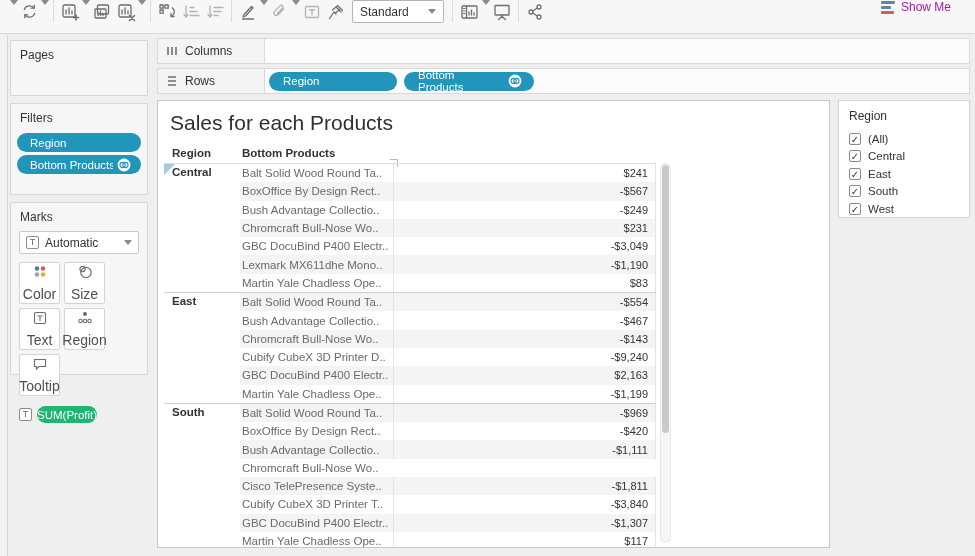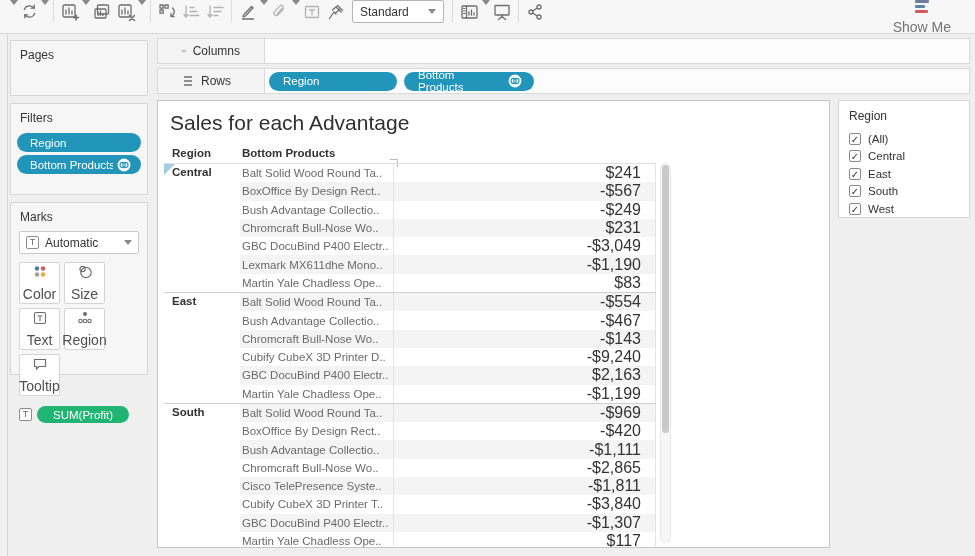--- a/index.html
+++ b/index.html
@@ -12,21 +12,21 @@
     display:flex; align-items:flex-start; padding:0 10px; }
   .tb-sep { width:1px; height:22px; background:#dcdcdc; margin:0 4px; }
   .tb-btn { display:flex; align-items:center; gap:2px; padding:2px; cursor:default; }
   .tb-btn svg { display:block; }
   .caret { width:0; height:0; border-left:4px solid transparent;
     border-right:4px solid transparent; border-top:5px solid #8a8a8a; }
   .fit-select { width:92px; height:23px; background:#fff; border:1px solid #b5b5b5;
     border-radius:2px; display:flex; align-items:center; justify-content:space-between;
     padding:0 7px; font-size:12px; color:#333; margin:0 4px; }
   .spacer { flex:1; }
-  .showme { display:flex; align-items:center; gap:6px; font-size:14px; color:#737373; padding-right:14px;flex-direction:column; }
+  .showme { display:flex; align-items:center; gap:6px; font-size:12px; color:#a21caf; padding-right:14px; }
   .showme-ic { display:flex; flex-direction:column; gap:2px; }
   .showme-ic i { display:block; height:3px; border-radius:1px; }
 
   
   .left-strip { position:absolute; left:0; top:35px; width:8px; height:521px;
     background:#f2f2f2; border-right:1px solid #d5d5d5; }
   .card { position:absolute; background:#f6f6f6; border:1px solid #d6d6d6; border-radius:1px; }
   .card-title { font-size:12px; color:#333; padding:7px 9px 5px; }
   .pill { height:19px; border-radius:10px; color:#fff; font-size:11.5px;
     display:flex; align-items:center; padding:0 10px 0 13px; margin:3px 6px 0; cursor:default; }
@@ -36,26 +36,26 @@
   .marks-dd { margin:2px 8px 8px; height:23px; background:#fff; border:1px solid #c9c9c9;
     border-radius:2px; display:flex; align-items:center; padding:0 6px; gap:6px; font-size:12px; }
   .tbox { width:13px; height:13px; border:1px solid #8b8b8b; border-radius:2px;
     font-size:9px; line-height:11px; text-align:center; color:#666; background:#fff; flex:0 0 auto;}
   .marks-grid { display:flex; flex-wrap:wrap; gap:4px; padding:0 8px; width:100%; }
   .mark-btn { width:41px; height:42px; background:#fff; border:1px solid #d4d4d4; border-radius:2px;
     display:flex; flex-direction:column; align-items:center; justify-content:center; gap:2px; cursor:default;}
   .mark-btn .mlabel { font-size:14px; color:#4f4f4f; }
   .enc-row { display:flex; align-items:center; gap:5px; margin:10px 8px 0; }
   .enc-pill { height:17px; border-radius:9px; color:#fff; font-size:11.5px;
-    display:flex; align-items:center; padding:0 16px; }
+    display:flex; align-items:center; padding:0 0; }
 
   
   .shelf { position:absolute; left:157px; width:813px; height:26px; display:flex; }
   .shelf-label { width:108px; background:#f4f4f4; border:1px solid #d9d9d9;
-    display:flex; align-items:center; gap:7px; padding:0 24px; font-size:12px; color:#333; }
+    display:flex; align-items:center; gap:7px; padding:0 8px; font-size:12px; color:#333; }
   .shelf-area { flex:1; background:#fcfcfc; border:1px solid #d9d9d9; border-left:none;
     display:flex; align-items:center; gap:7px; padding:0 4px; }
   .shelf-pill { height:19px; border-radius:10px; color:#fff; font-size:11.5px;
     display:flex; align-items:center; padding:0 12px 0 14px; cursor:default; }
   .shelf-pill svg { margin-left:18px; }
 
   
   .sheet { position:absolute; left:157px; top:100px; width:673px; height:448px;
     background:#fff; border:1px solid #c6c6c6; overflow:hidden; }
   .sheet-title { position:absolute; left:12px; top:10px; font-size:21px; color:#2f2f2f; }
@@ -66,21 +66,21 @@
   .tgroup + .tgroup { border-top:1px solid #cfcfcf; }
   .rcell { width:76px; flex:0 0 auto; position:relative; font-size:11.5px; font-weight:bold;
     color:#333; padding:2px 0 0 8px; }
   .sel-tri { position:absolute; left:0; top:0; width:0; height:0;
     border-top:11px solid #a3cbe1; border-right:11px solid transparent; }
   .grows { flex:1; }
   .trow { display:flex; height:18.3px; align-items:center; }
   .trow.stripe { background:#f4f4f4; }
   .pcell { width:153px; flex:0 0 auto; font-size:11.5px; color:#6a6a6a;
     white-space:nowrap; overflow:hidden; padding-left:2px; }
-  .vcell { flex:1; font-size:16px; color:#333; text-align:right; padding-right:14px;
+  .vcell { flex:1; font-size:11px; color:#333; text-align:right; padding-right:7px;
     border-left:1px solid #e4e4e4; border-right:1px solid #e4e4e4; height:100%;
     display:flex; align-items:center; justify-content:flex-end; }
   .adorner-tr { position:absolute; left:232px; top:58px; width:8px; height:8px;
     border-right:1px solid #b4bcc2; border-top:1px solid #b4bcc2; }
   .vscroll { position:absolute; left:502px; top:62px; width:11px; height:380px;
     background:#f6f6f6; border:1px solid #e8e8e8; border-radius:6px; }
   .vthumb { position:absolute; left:1px; top:1px; width:7px; height:268px;
     background:#c9c9c9; border-radius:4px; }
 
   
@@ -331,21 +331,21 @@
         <svg width="14" height="14" viewBox="0 0 14 14">
           <circle cx="7" cy="7" r="6.4" fill="#ffffff"></circle>
           <circle cx="5.6" cy="7" r="2.6" fill="none" stroke="#2295bb" stroke-width="1.1"></circle>
           <circle cx="8.4" cy="7" r="2.6" fill="none" stroke="#2295bb" stroke-width="1.1"></circle>
         </svg>
       </div>
     </div>
 </div>
 
 <div class="sheet">
-  <div class="sheet-title">Sales for each Advantage</div>
+  <div class="sheet-title">Sales for each Products</div>
   <div class="hdr-region">Region</div>
   <div class="hdr-products">Bottom Products</div>
   <div class="adorner-tr"></div>
   <div class="tbl" id="tbl">
       <div class="tgroup">
         <div class="rcell"><div class="sel-tri"></div><span>Central</span></div>
         <div class="grows">
           <div class="trow">
             <div class="pcell">Balt Solid Wood Round Ta..</div>
             <div class="vcell">$241</div>
@@ -415,21 +415,20 @@
           <div class="trow">
             <div class="pcell">BoxOffice By Design Rect..</div>
             <div class="vcell">-$420</div>
           </div>
           <div class="trow stripe">
             <div class="pcell">Bush Advantage Collectio..</div>
             <div class="vcell">-$1,111</div>
           </div>
           <div class="trow">
             <div class="pcell">Chromcraft Bull-Nose Wo..</div>
-            <div class="vcell">-$2,865</div>
           </div>
           <div class="trow stripe">
             <div class="pcell">Cisco TelePresence Syste..</div>
             <div class="vcell">-$1,811</div>
           </div>
           <div class="trow">
             <div class="pcell">Cubify CubeX 3D Printer T..</div>
             <div class="vcell">-$3,840</div>
           </div>
           <div class="trow stripe">

